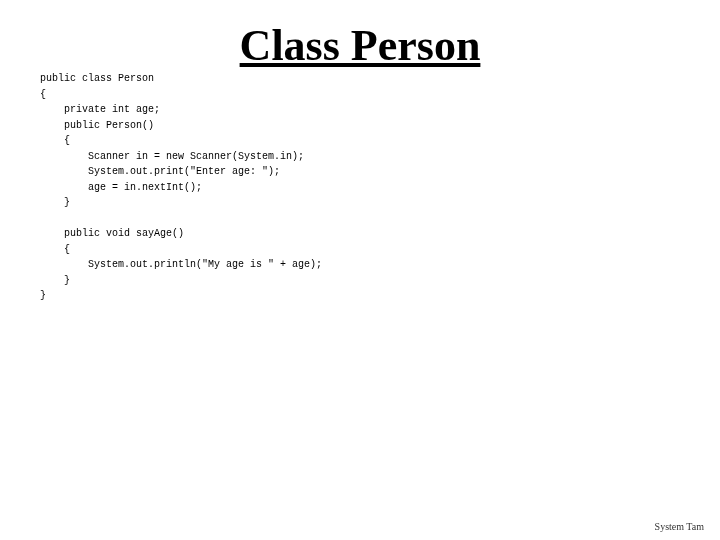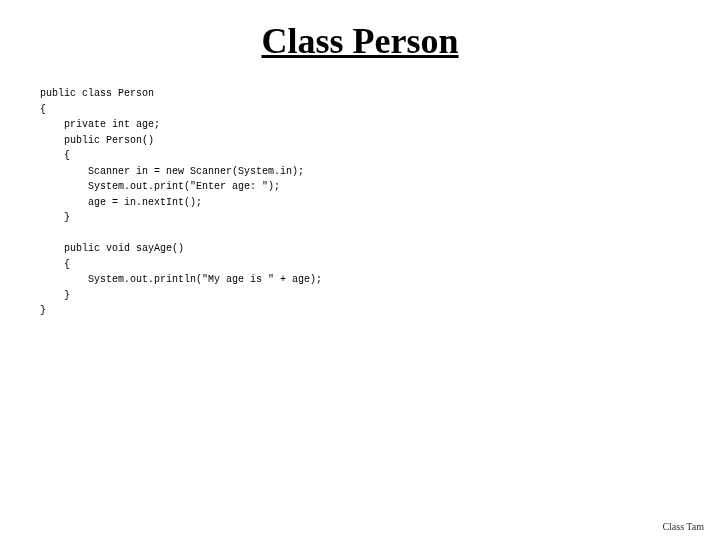--- a/index.html
+++ b/index.html
@@ -19,24 +19,23 @@
 
     .page-container {
       width: 720px;
       height: 540px;
       padding: 20px 40px;
       position: relative;
     }
 
     .title {
       text-align: center;
-      font-size: 36px;
+      font-size: 44px;
       font-weight: bold;
       text-decoration: underline;
-      margin-bottom: 24px;
       font-family: 'Times New Roman', Times, serif;
     }
 
     .code-block {
       font-family: 'Courier New', Courier, monospace;
       font-size: 10px;
       line-height: 1.55;
       color: #000000;
       white-space: pre;
     }
@@ -63,14 +62,14 @@
         Scanner in = new Scanner(System.in);
         System.out.print("Enter age: ");
         age = in.nextInt();
     }
 
     public void sayAge()
     {
         System.out.println("My age is " + age);
     }
 }</div>
-  <div class="watermark">Class Tam</div>
+  <div class="watermark">System Tam</div>
 </div>
 
 </body></html>

